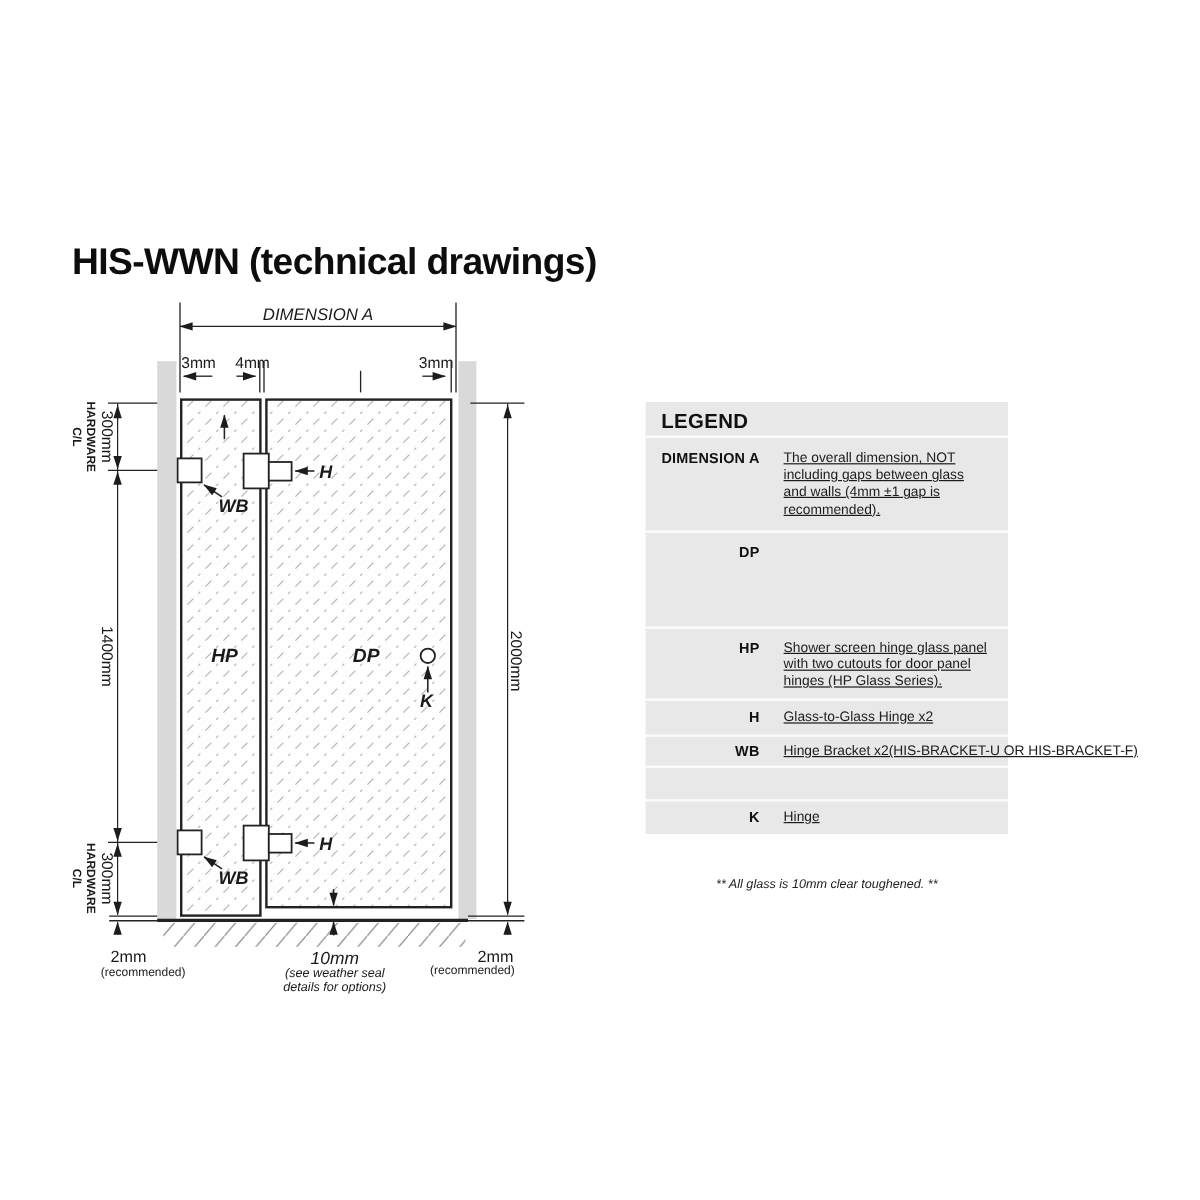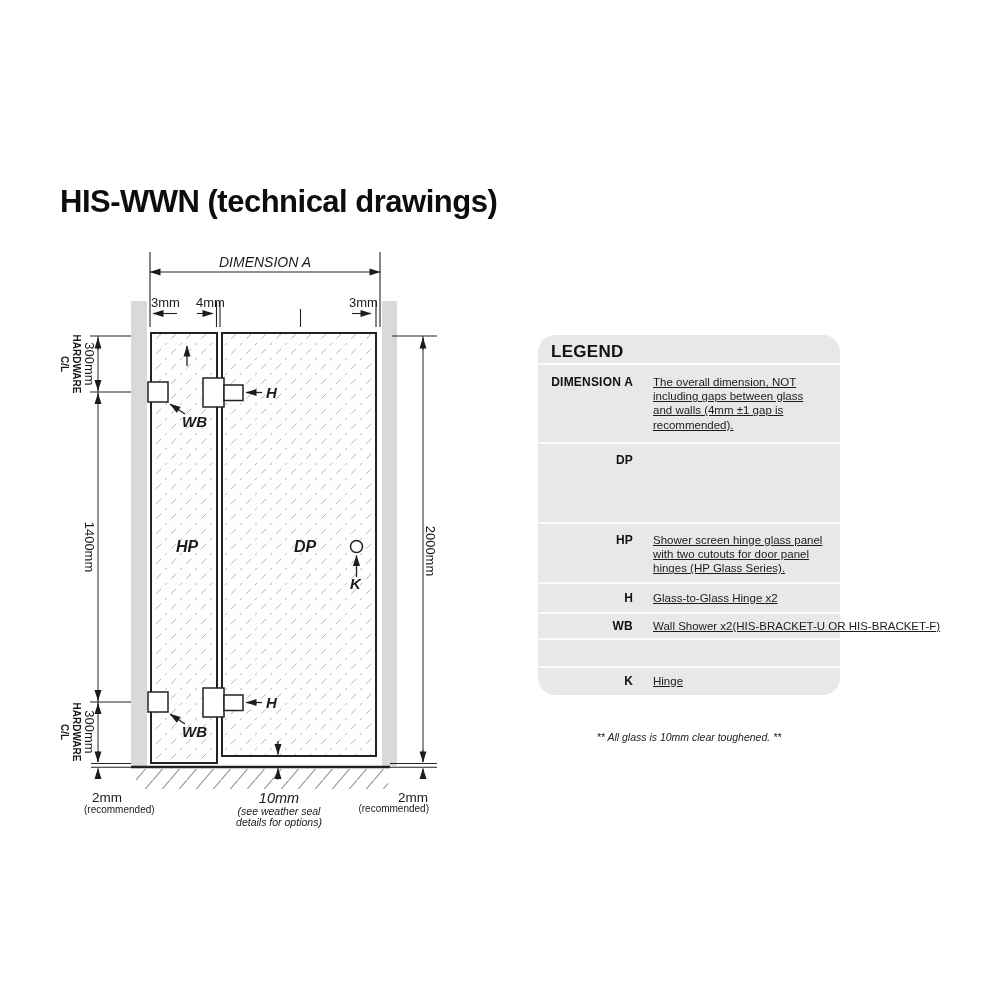--- a/index.html
+++ b/index.html
@@ -1,41 +1,40 @@
 <!DOCTYPE html>
 <html><head>
 <meta charset="utf-8">
 <style>
   html,body{margin:0;padding:0;}
   body{
     width:1000px;height:1000px;position:relative;background:#ffffff;
     font-family:"Liberation Sans", sans-serif;overflow:hidden;color:#111;
   }
   .page-title{
-    position:absolute;left:60px;top:184px;margin:0;
+    position:absolute;left:60px;top:200px;margin:0;
     font-size:31px;font-weight:bold;letter-spacing:-0.5px;color:#0d0d0d;
     white-space:nowrap;
   }
   svg{position:absolute;left:0;top:0;}
   svg text{font-family:"Liberation Sans", sans-serif;fill:#1a1a1a;}
   .t-dimlabel{font-size:14px;font-style:italic;}
   .t-gap{font-size:13px;}
   .t-rot{font-size:13px;}
   .t-cl{font-size:10px;font-weight:bold;}
   .t-panel{font-size:16px;font-weight:bold;font-style:italic;}
   .t-part{font-size:15px;font-weight:bold;font-style:italic;}
   .t-floor{font-size:13.5px;}
   .t-note{font-size:10px;}
   .t-seal{font-size:14.5px;font-style:italic;}
   .t-sealnote{font-size:10.5px;font-style:italic;}
 
   .legend{
     position:absolute;left:538px;top:335px;width:302px;background:#e8e8e8;
     box-sizing:border-box;
-    border-radius:17px;
   }
   .legend-header{
     height:28px;box-sizing:border-box;padding:7px 0 0 13px;
     font-size:17px;font-weight:bold;letter-spacing:0.3px;color:#111;
   }
   .legend-row{
     display:flex;box-sizing:border-box;border-top:2px solid #fbfbfb;
   }
   .legend-term{
     width:95px;flex:0 0 95px;text-align:right;
@@ -209,21 +208,21 @@
 hinges (HP Glass Series).</div>
   </div>
 
   <div class="legend-row row-4">
     <div class="legend-term">H</div>
     <div class="legend-desc">Glass-to-Glass Hinge x2</div>
   </div>
 
   <div class="legend-row row-5">
     <div class="legend-term">WB</div>
-    <div class="legend-desc nowrap">Wall Shower x2(HIS-BRACKET-U OR HIS-BRACKET-F)</div>
+    <div class="legend-desc nowrap">Hinge Bracket x2(HIS-BRACKET-U OR HIS-BRACKET-F)</div>
   </div>
 
   <div class="legend-row row-empty"></div>
 
   <div class="legend-row row-7">
     <div class="legend-term">K</div>
     <div class="legend-desc">Hinge</div>
   </div>
 </div>
 

